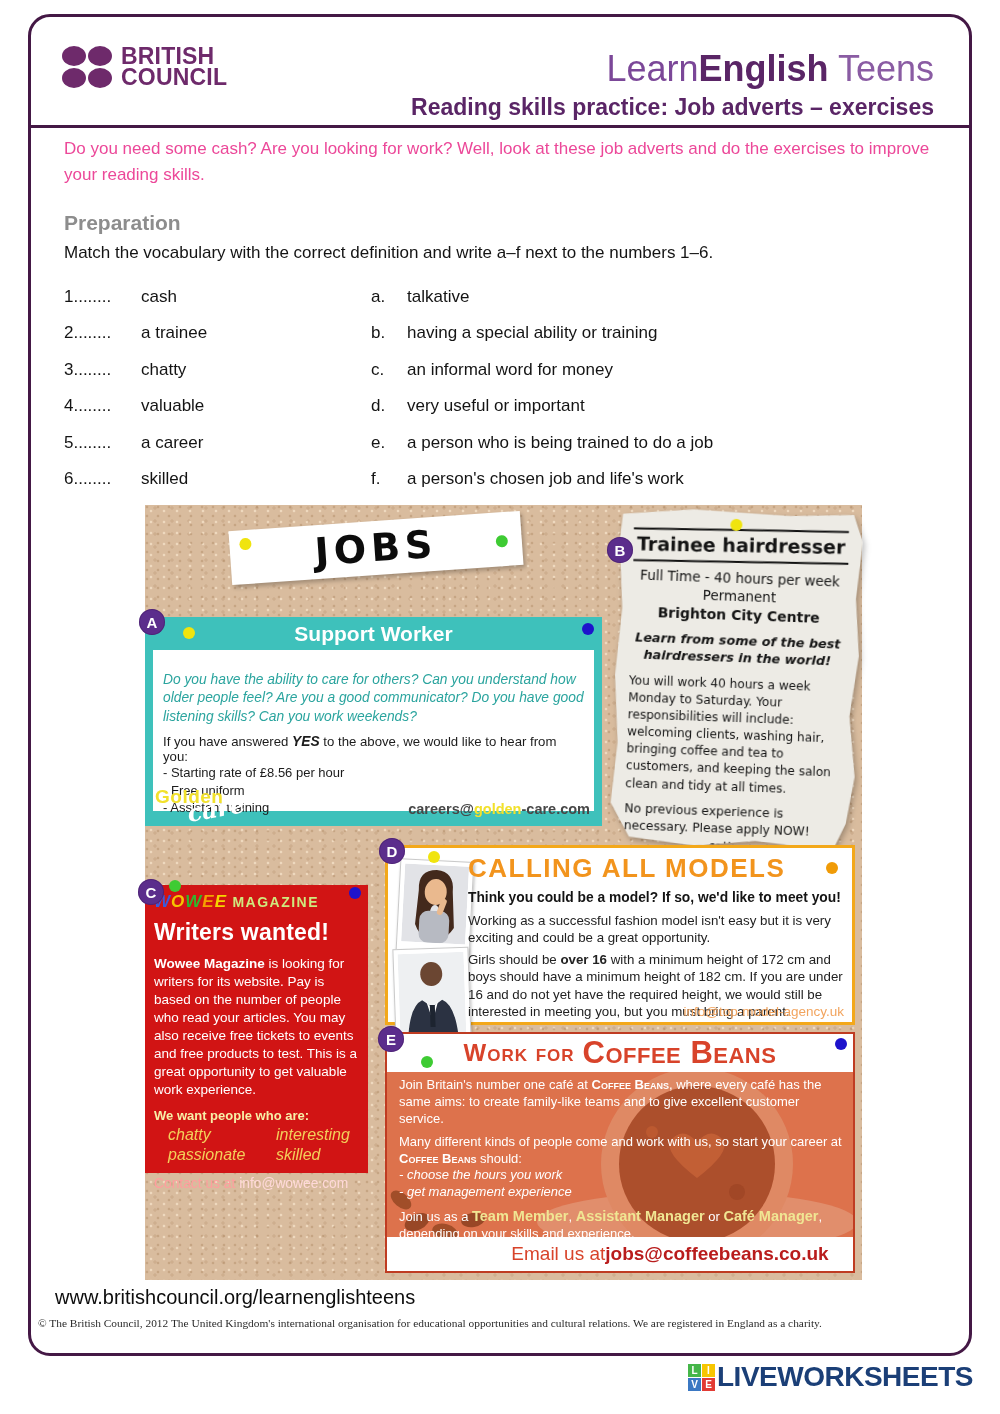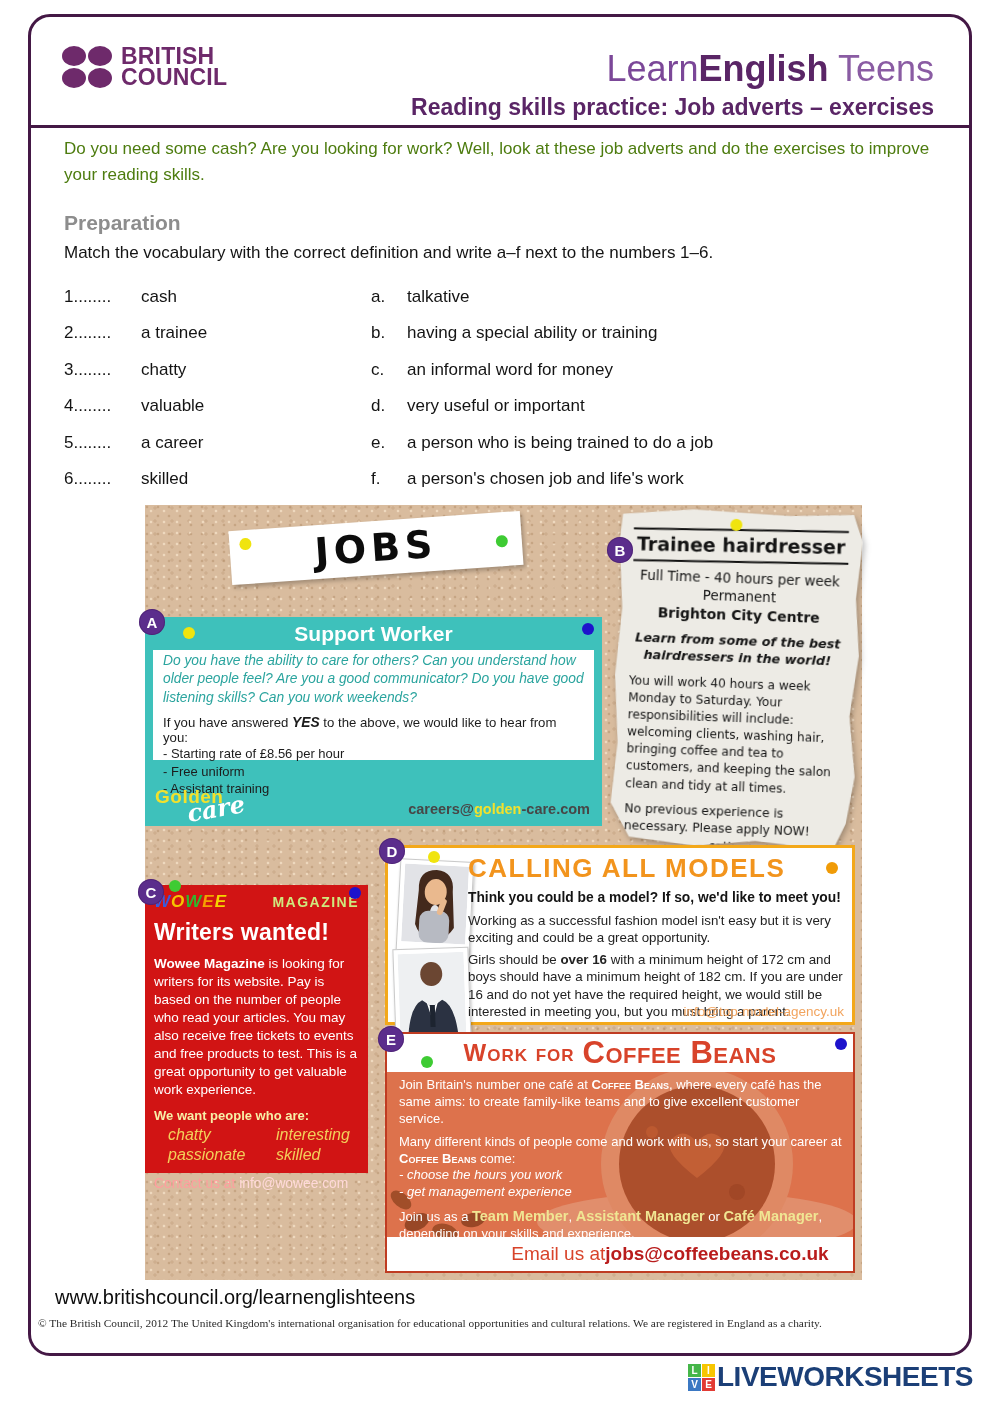--- a/index.html
+++ b/index.html
@@ -18,21 +18,21 @@
   .bc-logo{left:62px;top:46px;display:flex;align-items:center;gap:9px;}
   .bc-dots{display:grid;grid-template-columns:24px 24px;grid-auto-rows:20px;gap:2px;}
   .bc-dot{width:24px;height:20px;border-radius:50%;background:#6e2a6b;}
   .bc-text{color:#6e2a6b;font-weight:700;font-size:23px;line-height:0.92;letter-spacing:0.2px;}
   .product{right:66px;top:48px;font-size:36px;color:#7b4798;white-space:nowrap;}
   .product b{color:#5a2566;font-weight:700;}
   .product .teens{color:#8a5ca3;font-weight:400;}
   .subtitle{right:66px;top:94px;font-size:23px;font-weight:700;color:#5a2566;white-space:nowrap;}
 
   
-  .intro{left:64px;top:136px;width:878px;font-size:17px;line-height:1.52;color:#4d7c0f;}
+  .intro{left:64px;top:136px;width:878px;font-size:17px;line-height:1.52;color:#ec4899;}
   .prep-h{left:64px;top:211px;font-size:21px;font-weight:700;color:#8d8d8d;}
   .prep-i{left:64px;top:243px;width:878px;font-size:17px;color:#141414;}
   .match{left:64px;top:287px;width:880px;display:flex;flex-direction:column;}
   .mrow{display:flex;height:36.4px;align-items:flex-start;font-size:17px;color:#141414;}
   .m-num{width:77px;}
   .m-term{width:230px;}
   .m-letter{width:36px;}
 
   
   .board{left:145px;top:505px;width:717px;height:775px;
@@ -54,21 +54,21 @@
     box-shadow:0 0 0 1px rgba(60,20,90,.4) inset;}
 
   
   .jobs-sign{left:85px;top:16px;width:292px;height:54px;background:#fff;transform:rotate(-4deg);
     box-shadow:2px 3px 4px rgba(0,0,0,.25);display:flex;align-items:center;justify-content:center;z-index:2;}
   .jobs-text{font-family:"DejaVu Sans",sans-serif;font-weight:700;font-size:38px;letter-spacing:5px;color:#0c0c0c;}
 
   
   .ad-a{left:0;top:112px;width:457px;height:209px;background:#3ec1bb;z-index:3;}
   .ad-a-title{height:34px;line-height:33px;text-align:center;color:#fff;font-weight:700;font-size:21px;}
-  .ad-a-box{position:absolute;left:8px;top:33px;right:8px;height:110px;background:#fff;padding:2px 10px;box-sizing:border-box;}
+  .ad-a-box{position:absolute;left:8px;top:33px;right:8px;height:161px;background:#fff;padding:21px 10px;box-sizing:border-box;}
   .ad-a-q{color:#2aa49e;font-style:italic;font-size:13.8px;line-height:1.34;font-weight:500;}
   .ad-a-ans{margin-top:8px;font-size:13.2px;color:#1c1c1c;}
   .ad-a-ans b{font-style:italic;font-size:13.8px;}
   .ad-a-li{font-size:13px;line-height:1.32;color:#1c1c1c;}
   .ad-a-foot{position:absolute;left:0;right:0;bottom:0;height:42px;}
   .gc-golden{position:absolute;left:10px;top:2px;color:#f2e12c;font-weight:800;font-size:19px;letter-spacing:0.5px;}
   .gc-care{position:absolute;left:42px;top:10px;color:#fff;font-family:"DejaVu Serif",serif;font-style:italic;font-weight:700;
     font-size:24px;transform:rotate(-10deg);}
   .ad-a-mail{position:absolute;right:12px;bottom:9px;font-size:14.5px;font-weight:700;color:#474747;}
   .ad-a-mail .gold{color:#f2e12c;}
@@ -84,21 +84,21 @@
   .nb-line3{text-align:center;font-size:14px;font-weight:700;margin-top:3px;}
   .nb-tag{text-align:center;font-size:12.8px;font-weight:700;font-style:italic;margin-top:9px;line-height:1.35;}
   .nb-body{font-size:12.1px;line-height:1.42;margin-top:9px;}
   .nb-close{font-size:12.3px;line-height:1.38;margin-top:8px;}
   .nb-mail{font-size:12.3px;margin-top:2px;text-align:center;padding-left:26px;}
 
   
   .ad-c{left:0;top:380px;width:223px;height:288px;background:#d11414;z-index:3;box-sizing:border-box;padding:7px 9px;}
   .wowee{font-weight:800;font-style:italic;font-size:17px;letter-spacing:1px;white-space:nowrap;}
   .wl1{color:#3b5bdc;}.wl2{color:#f5c400;}.wl3{color:#2eb82e;}.wl4{color:#f5a000;}.wl5{color:#f5d400;}
-  .wmag{color:#cfe97e;font-style:normal;font-size:14px;font-weight:800;letter-spacing:1.5px;margin-left:40px;}
+  .wmag{color:#cfe97e;font-style:normal;font-size:14px;font-weight:800;letter-spacing:1.5px;}
   .ad-c-head{color:#fff;font-size:23px;font-weight:800;margin-top:7px;letter-spacing:0.2px;}
   .ad-c-body{color:#fff;font-size:13.5px;line-height:1.33;margin-top:9px;}
   .ad-c-want{color:#f7f0a8;font-weight:700;font-size:13px;margin-top:9px;}
   .traits{display:grid;grid-template-columns:108px auto;color:#f3cf5a;font-style:italic;font-size:16px;line-height:1.25;padding-left:14px;margin-top:2px;}
   .ad-c-contact{margin-top:11px;font-size:13.8px;color:#ff9e9e;}
   .ad-c-contact .mail{color:#ffd9d9;}
 
   
   .ad-d{left:240px;top:340px;width:470px;height:180px;background:#fff;border:3px solid #f3a81a;box-sizing:border-box;z-index:3;}
   .ad-d-title{position:absolute;left:80px;top:5px;color:#f2941d;font-weight:800;font-size:26px;letter-spacing:1.5px;white-space:nowrap;}
@@ -312,21 +312,21 @@
         <circle cx="265" cy="60" r="6" fill="#a84d22"></circle>
           <circle cx="350" cy="120" r="8" fill="#7c2f12"></circle>
         <ellipse cx="30" cy="150" rx="13" ry="8" fill="#6e2f12" transform="rotate(-25 30 150)"></ellipse>
         <ellipse cx="58" cy="160" rx="13" ry="8" fill="#7c3a18" transform="rotate(15 58 160)"></ellipse>
         <ellipse cx="14" cy="128" rx="12" ry="7" fill="#7c3a18" transform="rotate(40 14 128)"></ellipse>
         <ellipse cx="86" cy="148" rx="12" ry="7" fill="#6e2f12" transform="rotate(-10 86 148)"></ellipse>
         <rect width="466" height="169" fill="#dd6f48" opacity="0.38"></rect>
       </svg>
       <div class="e-text">
         <div><span>Join Britain's number one café at </span><span class="sc">Coffee Beans</span><span>, where every café has the same aims: to create family-like teams and to give excellent customer service.</span></div>
-        <div class="e-p"><span>Many different kinds of people come and work with us, so start your career at </span><span class="sc">Coffee Beans</span><span> come:</span></div>
+        <div class="e-p"><span>Many different kinds of people come and work with us, so start your career at </span><span class="sc">Coffee Beans</span><span> should:</span></div>
         <div class="e-li">- choose the hours you work</div>
         <div class="e-li">- get management experience</div>
         <div class="e-p e-names"><span>Join us as a </span><b>Team Member</b><span>, </span><b>Assistant Manager</b><span> or </span><b>Café Manager</b><span>, depending on your skills and experience.</span></div>
       </div>
     </div>
     <div class="ad-e-foot">
       <span class="e-mail-pre">Email us at </span>
       <span class="e-mail">jobs@coffeebeans.co.uk</span>
     </div>
   </div>

